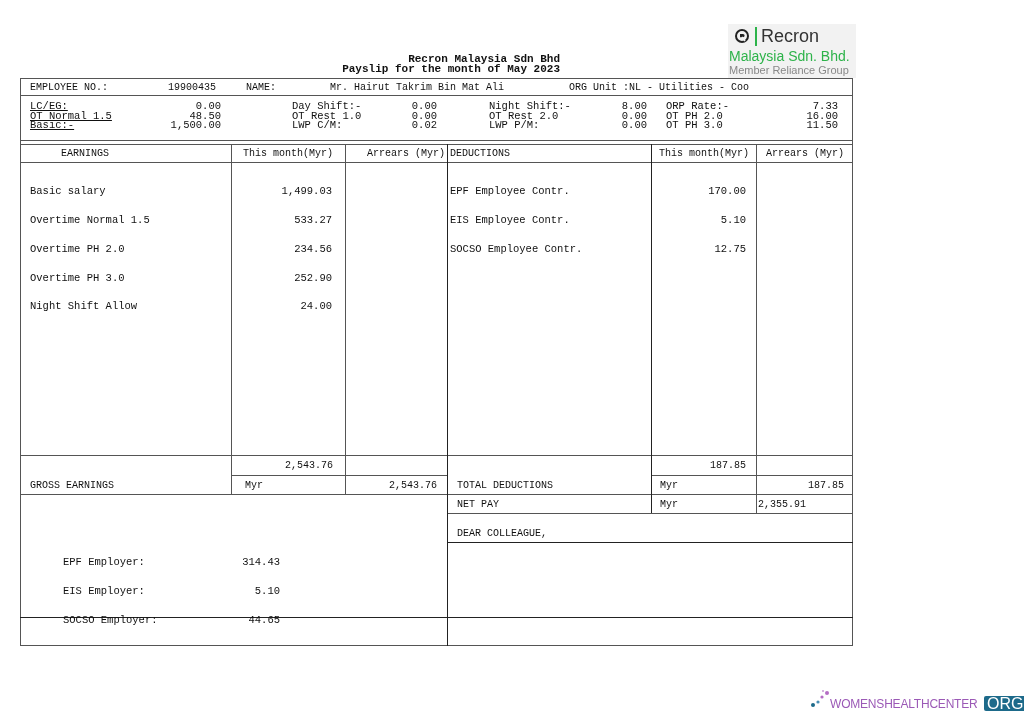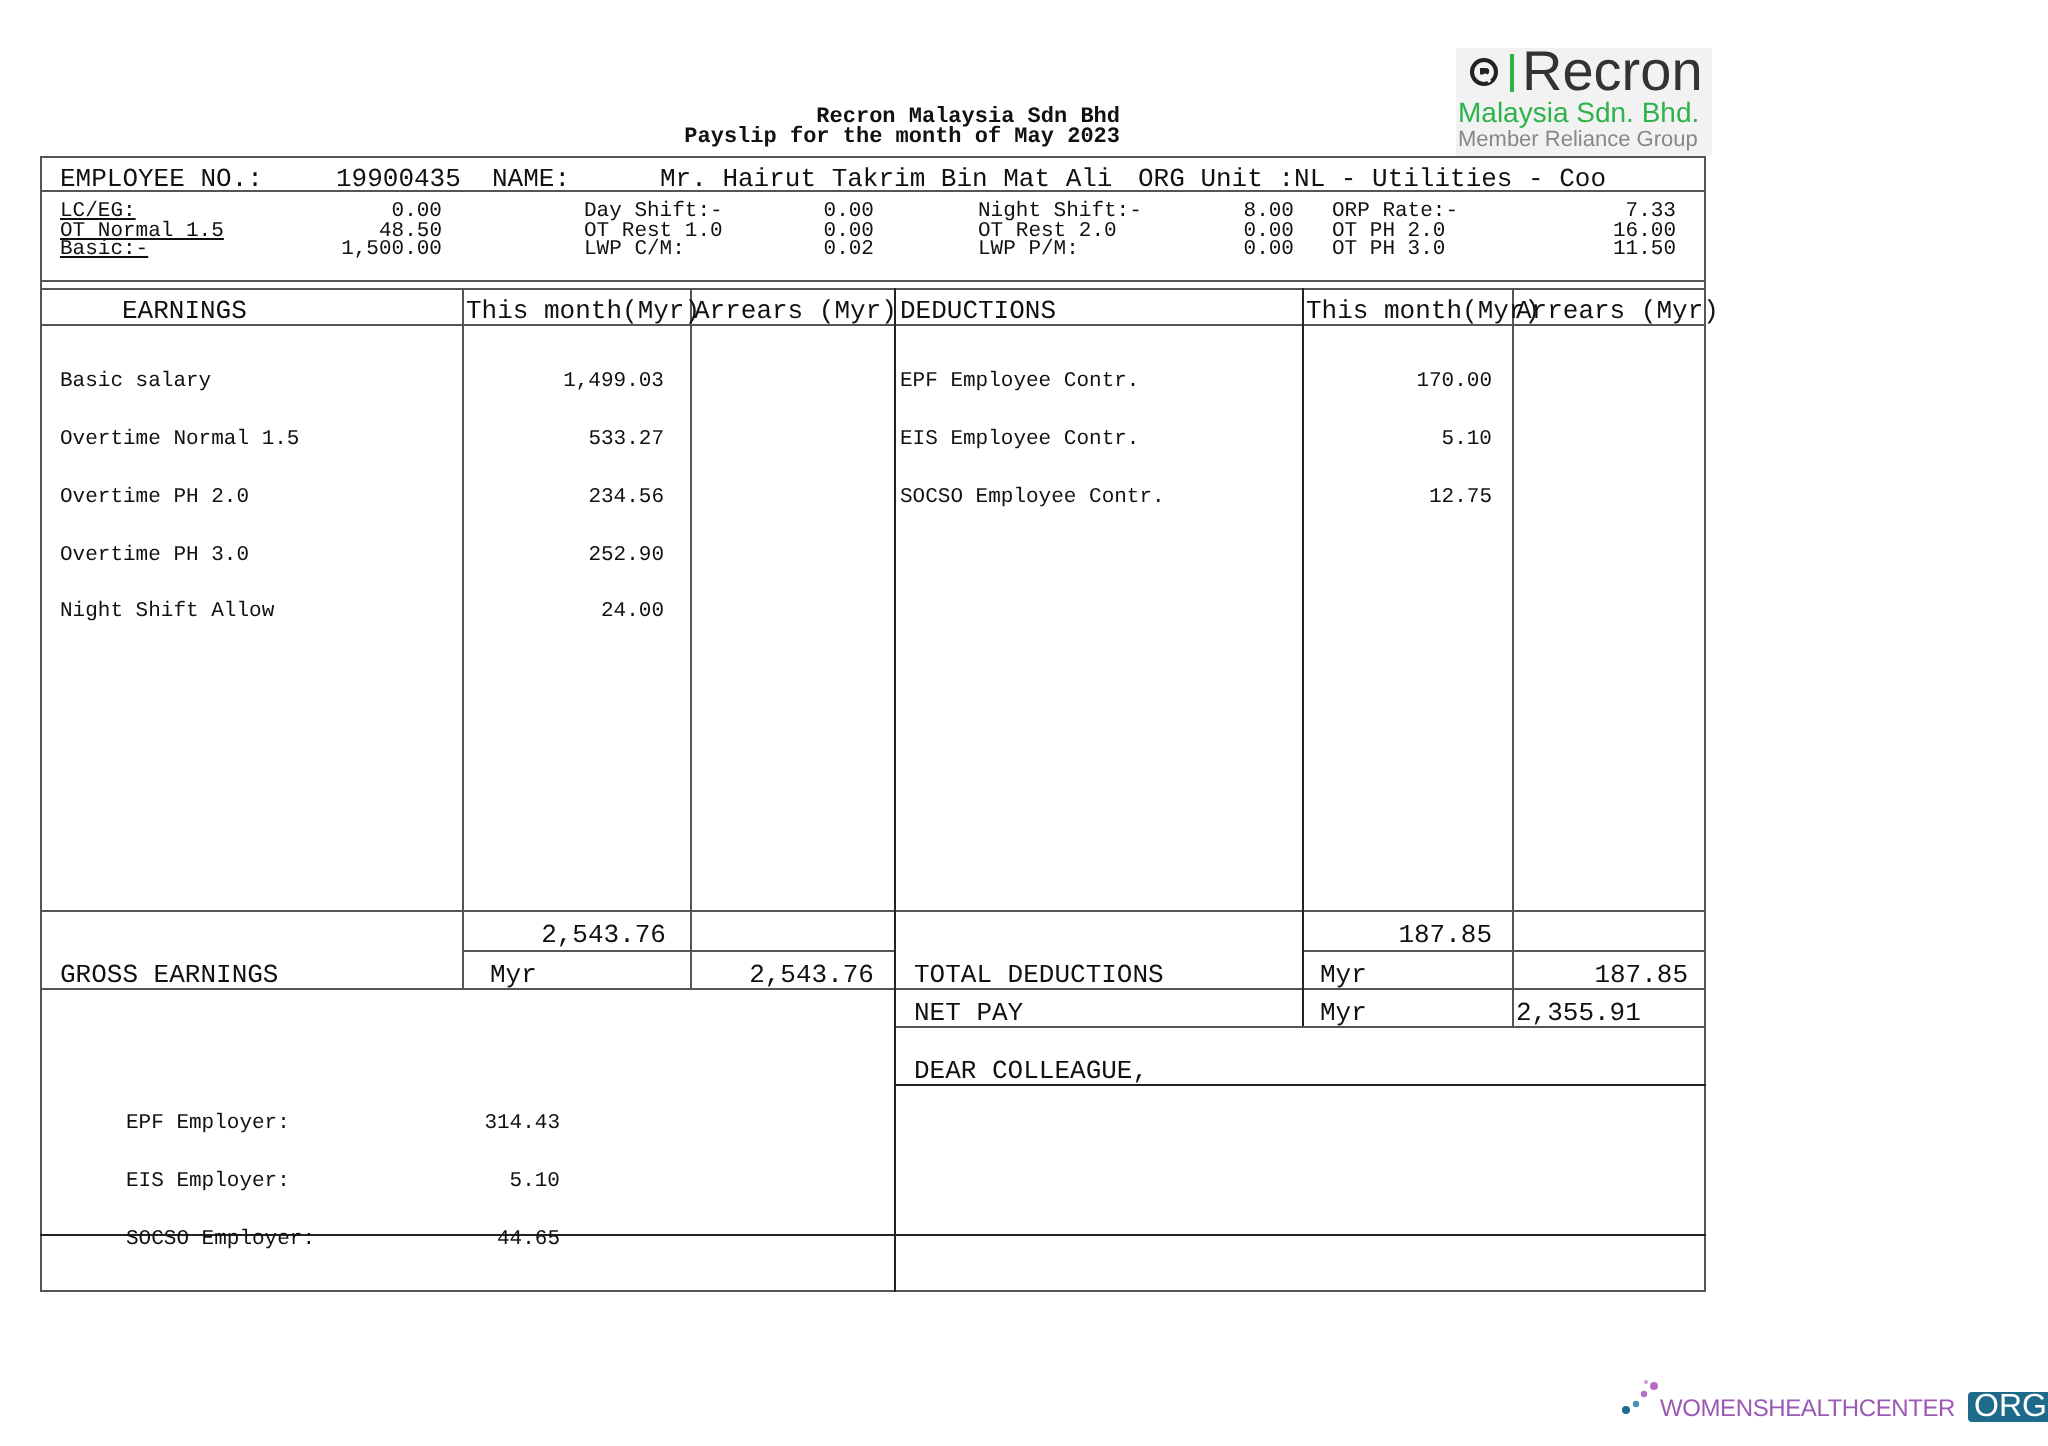--- a/index.html
+++ b/index.html
@@ -4,39 +4,39 @@
 <style>
   html,body{margin:0;padding:0;background:#ffffff;}
   body{width:1024px;height:723px;position:relative;overflow:hidden;font-family:"Liberation Mono","DejaVu Sans Mono",monospace;color:#111;}
   .abs{position:absolute;}
   .mono{font-family:"Liberation Mono","DejaVu Sans Mono",monospace;font-size:10.5px;line-height:9.6px;white-space:pre;}
   .hdr-text{font-size:11px;line-height:11px;text-align:right;white-space:pre;font-weight:bold;}
   .ln-h{position:absolute;height:0;border-top:1px solid #555;}
   .ln-v{position:absolute;width:0;border-left:1px solid #555;}
   .dark{border-color:#222;}
   .r{text-align:right;}
-  .cell{position:absolute;font-size:13px;white-space:pre;}
+  .cell{position:absolute;font-size:10px;white-space:pre;}
   .logo-r{font-family:"Liberation Sans",sans-serif;}
 </style>
 </head>
 <body>
 
 <div class="abs hdr-text" style="left:300px;top:54px;width:260px;">Recron Malaysia Sdn Bhd</div>
 <div class="abs hdr-text" style="left:300px;top:64px;width:260px;">Payslip for the month of May 2023</div>
 
 <div class="abs" style="left:728px;top:24px;width:128px;height:54px;background:#f2f2f2;">
   <div class="abs" style="left:6px;top:4px;width:16px;height:16px;">
     <svg width="16" height="16" viewBox="0 0 16 16">
         <circle cx="8" cy="8" r="7" fill="#222"></circle>
         <path d="M8 3 a5 5 0 0 0 0 10 a5 5 0 0 0 0-10 z M6 6 h3 a1.6 1.6 0 0 1 0 3.2 h-3 z" fill="#f2f2f2"></path>
         <path d="M8 9 l3 4" stroke="#f2f2f2" stroke-width="1.6"></path>
       </svg>
   </div>
   <div class="abs" style="left:27px;top:3px;width:2px;height:19px;background:#2db34a;"></div>
-  <div class="abs logo-r" style="left:33px;top:0px;font-size:28px;line-height:24px;color:#333;">Recron</div>
+  <div class="abs logo-r" style="left:33px;top:0px;font-size:18px;line-height:24px;color:#333;">Recron</div>
   <div class="abs logo-r" style="left:1px;top:24px;font-size:14px;line-height:16px;color:#2db34a;white-space:nowrap;">Malaysia Sdn. Bhd.</div>
   <div class="abs logo-r" style="left:1px;top:40px;font-size:11px;line-height:13px;color:#888;white-space:nowrap;">Member Reliance Group</div>
 </div>
 
 <div class="abs" style="left:20px;top:78px;width:833px;height:568px;border:1px solid #555;box-sizing:border-box;"></div>
 
 <div class="ln-h" style="left:20px;top:95px;width:833px;"></div>
 <div class="ln-h" style="left:20px;top:140px;width:833px;"></div>
 <div class="ln-h" style="left:20px;top:144px;width:833px;"></div>
 <div class="ln-h" style="left:20px;top:162px;width:833px;"></div>

